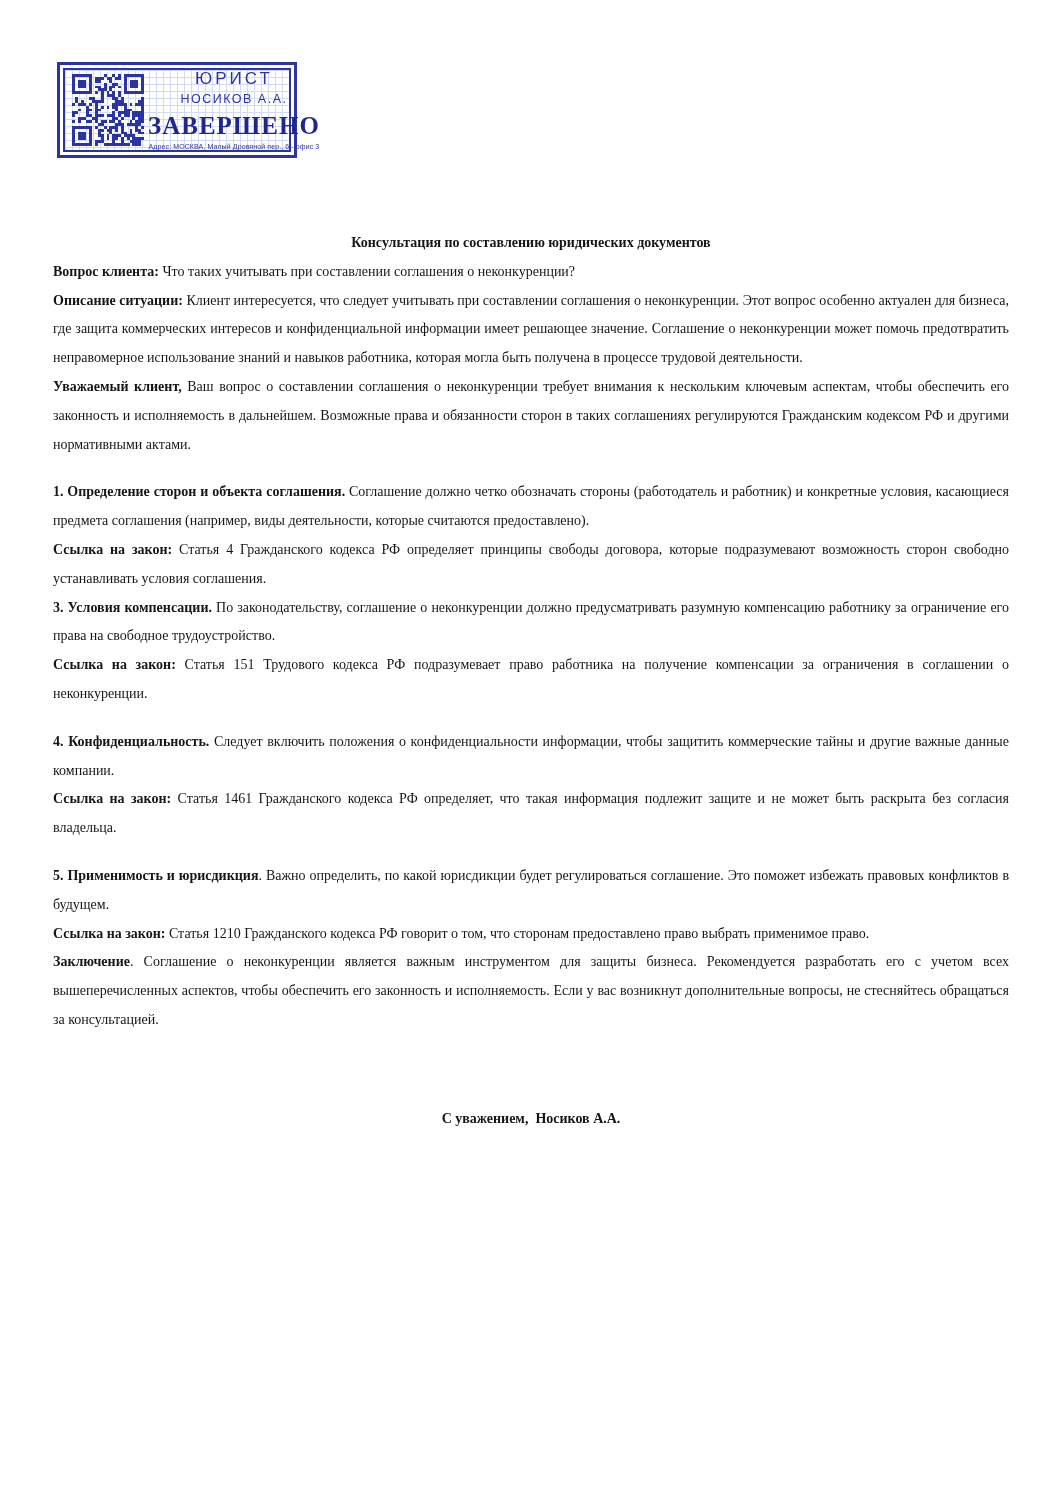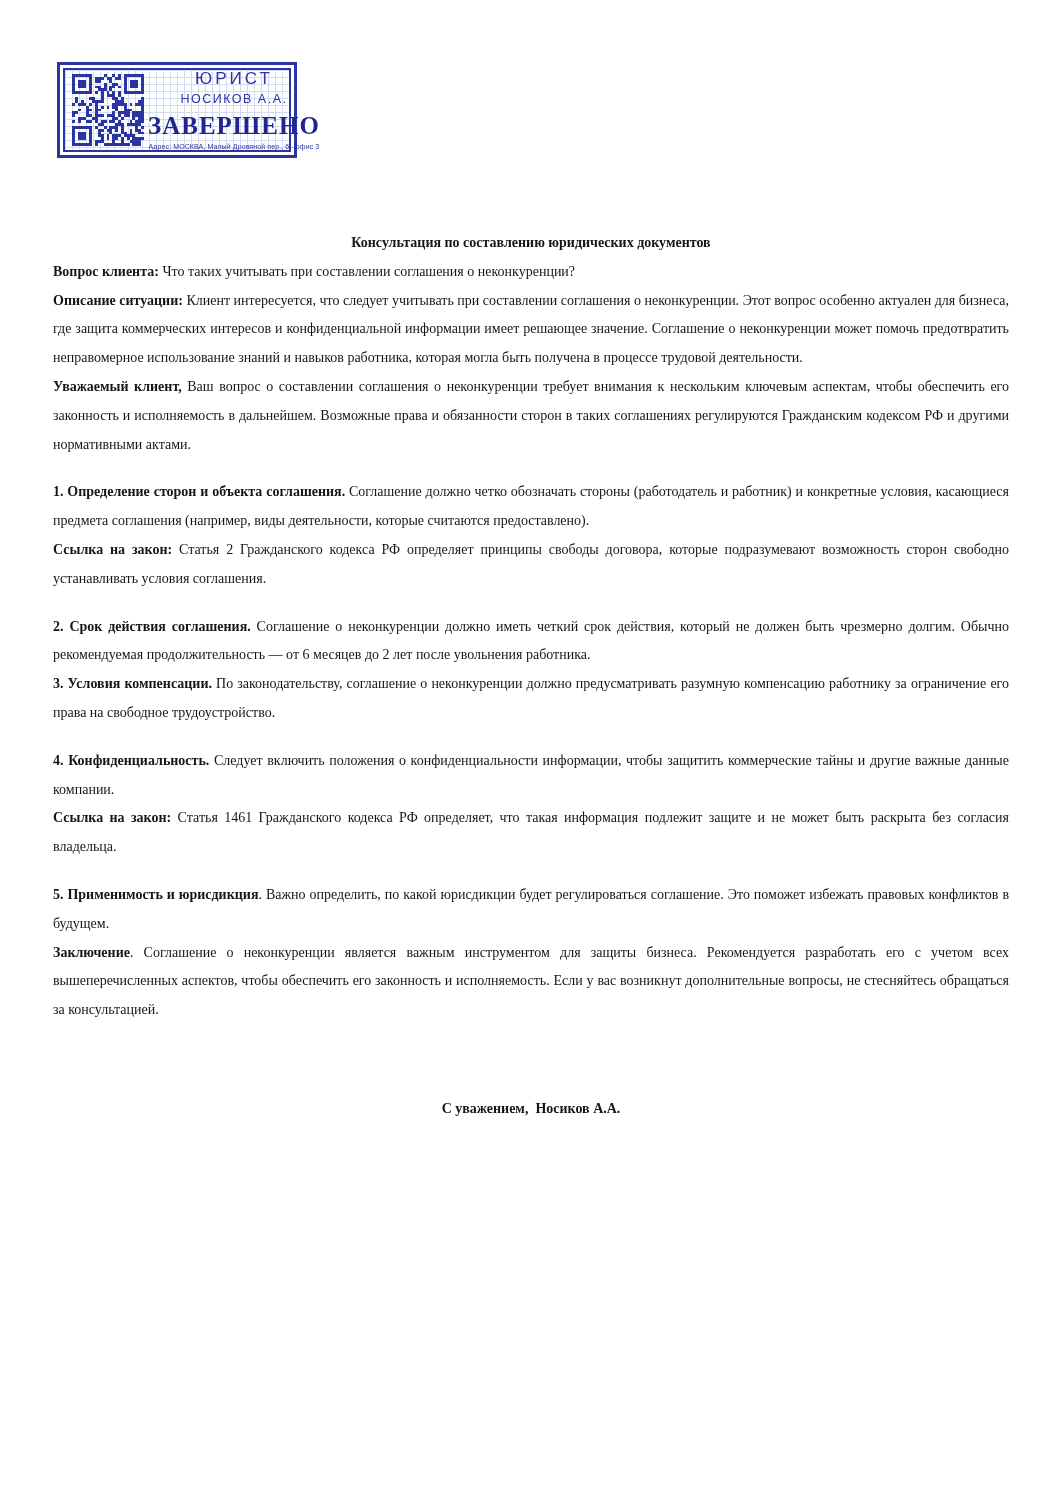--- a/index.html
+++ b/index.html
@@ -433,24 +433,25 @@
     </div>
   </div>
 
   <div class="doc">
     <div class="doc-title">Консультация по составлению юридических документов</div>
     <div>
         <p class="para"><b>Вопрос клиента:</b><span> Что таких учитывать при составлении соглашения о неконкуренции?</span></p>
         <p class="para"><b>Описание ситуации:</b><span> Клиент интересуется, что следует учитывать при составлении соглашения о неконкуренции. Этот вопрос особенно актуален для бизнеса, где защита коммерческих интересов и конфиденциальной информации имеет решающее значение. Соглашение о неконкуренции может помочь предотвратить неправомерное использование знаний и навыков работника, которая могла быть получена в процессе трудовой деятельности.</span></p>
         <p class="para"><b>Уважаемый клиент,</b><span> Ваш вопрос о составлении соглашения о неконкуренции требует внимания к нескольким ключевым аспектам, чтобы обеспечить его законность и исполняемость в дальнейшем. Возможные права и обязанности сторон в таких соглашениях регулируются Гражданским кодексом РФ и другими нормативными актами.</span></p>
         <p class="para gap"><b>1. Определение сторон и объекта соглашения.</b><span> Соглашение должно четко обозначать стороны (работодатель и работник) и конкретные условия, касающиеся предмета соглашения (например, виды деятельности, которые считаются предоставлено).</span></p>
-        <p class="para"><b>Ссылка на закон:</b><span> Статья 2 Гражданского кодекса РФ определяет принципы свободы договора, которые подразумевают возможность сторон свободно устанавливать условия соглашения.</span></p>
-        <p class="para gap"><b>2. Срок действия соглашения.</b><span> Соглашение о неконкуренции должно иметь четкий срок действия, который не должен быть чрезмерно долгим. Обычно рекомендуемая продолжительность — от 6 месяцев до 2 лет после увольнения работника.</span></p>
+        <p class="para"><b>Ссылка на закон:</b><span> Статья 4 Гражданского кодекса РФ определяет принципы свободы договора, которые подразумевают возможность сторон свободно устанавливать условия соглашения.</span></p>
         <p class="para"><b>3. Условия компенсации.</b><span> По законодательству, соглашение о неконкуренции должно предусматривать разумную компенсацию работнику за ограничение его права на свободное трудоустройство.</span></p>
+        <p class="para"><b>Ссылка на закон:</b><span> Статья 151 Трудового кодекса РФ подразумевает право работника на получение компенсации за ограничения в соглашении о неконкуренции.</span></p>
         <p class="para gap"><b>4. Конфиденциальность.</b><span> Следует включить положения о конфиденциальности информации, чтобы защитить коммерческие тайны и другие важные данные компании.</span></p>
         <p class="para"><b>Ссылка на закон:</b><span> Статья 1461 Гражданского кодекса РФ определяет, что такая информация подлежит защите и не может быть раскрыта без согласия владельца.</span></p>
         <p class="para gap"><b>5. Применимость и юрисдикция</b><span>. Важно определить, по какой юрисдикции будет регулироваться соглашение. Это поможет избежать правовых конфликтов в будущем.</span></p>
+        <p class="para"><b>Ссылка на закон:</b><span> Статья 1210 Гражданского кодекса РФ говорит о том, что сторонам предоставлено право выбрать применимое право.</span></p>
         <p class="para"><b>Заключение</b><span>. Соглашение о неконкуренции является важным инструментом для защиты бизнеса. Рекомендуется разработать его с учетом всех вышеперечисленных аспектов, чтобы обеспечить его законность и исполняемость. Если у вас возникнут дополнительные вопросы, не стесняйтесь обращаться за консультацией.</span></p>
       </div>
     <div class="signature">С уважением,&nbsp; Носиков А.А.</div>
   </div>
 
 </div>
 
 </body></html>

